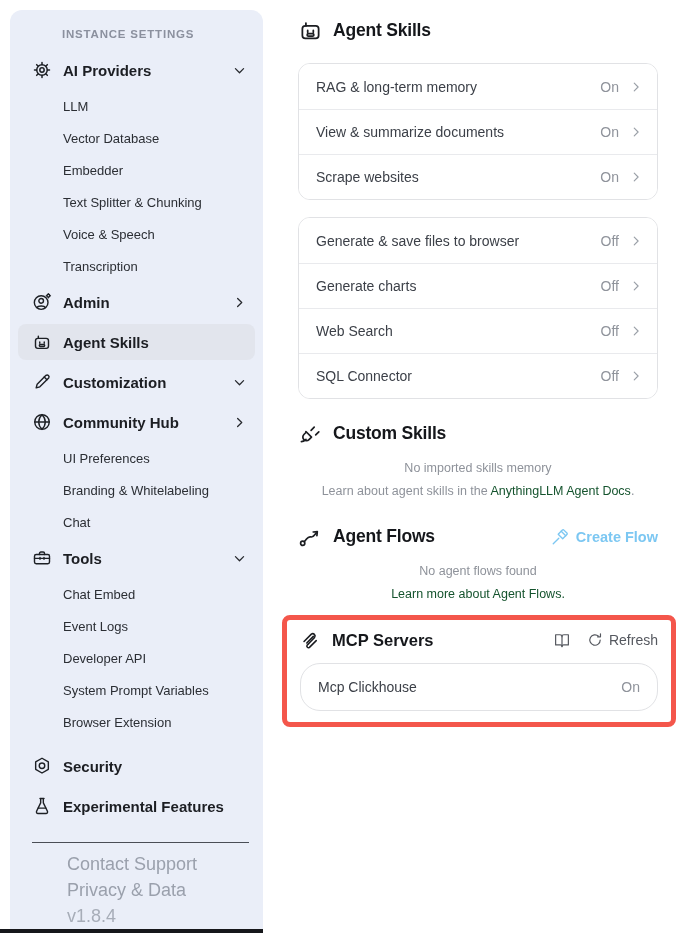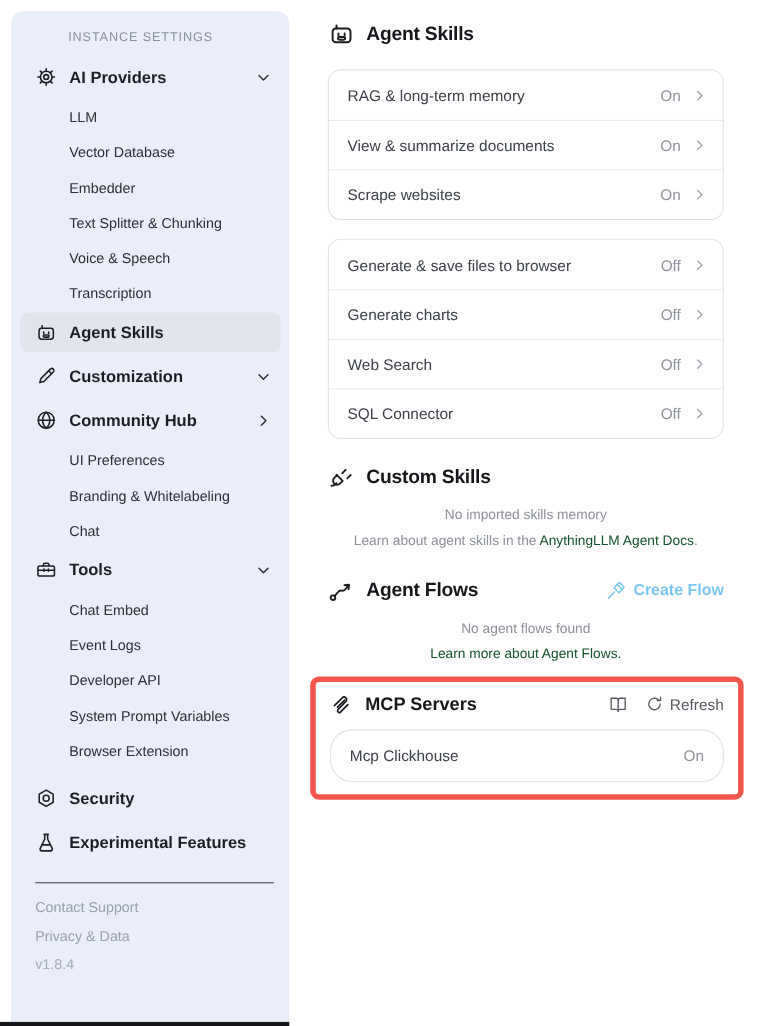--- a/index.html
+++ b/index.html
@@ -4,30 +4,30 @@
 <style>
   * { margin:0; padding:0; box-sizing:border-box; }
   html,body { width:690px; height:933px; background:#ffffff; overflow:hidden;
     font-family:"Liberation Sans","DejaVu Sans",sans-serif; }
   .stage { position:relative; width:690px; height:933px; background:#fff; }
 
   
   .sidebar { position:absolute; left:10px; top:10px; width:253px; height:919px;
     background:#eaeef8; border-radius:12px 12px 0 0; padding-top:18px; }
   .bottom-strip { position:absolute; left:0; top:929px; width:263px; height:4px; background:#16171b; }
-  .sb-header { margin:0 13px 10px 22px; font-size:11.5px; letter-spacing:.8px; color:#8b909e; font-weight:400;padding-left:30px; }
+  .sb-header { margin:0 13px 10px 22px; font-size:11.5px; letter-spacing:.8px; color:#8b909e; font-weight:700;padding-left:30px; }
   .sb-item { display:flex; align-items:center; height:40px; padding:0 16px 0 22px; cursor:pointer; color:#1c1e23; }
   .sb-item .ic { width:20px; height:20px; flex:0 0 20px; color:#1d2025; }
   .sb-item .lbl { margin-left:11px; font-size:15px; font-weight:600; color:#1c1e23; flex:1; }
   .sb-item .chev { width:15px; height:15px; color:#26282d; }
   .sb-item.selected { background:#e2e5ed; border-radius:8px; margin:0 8px; padding:0 8px 0 14px; height:36px; margin-top:2px; margin-bottom:2px; }
   .sb-sub { display:flex; align-items:center; height:32px; padding-left:53px; font-size:13px; color:#2b2e34; cursor:pointer; }
   .sb-gap { height:8px; }
   .sb-divider { border-top:1.5px solid #4a4e56; margin:16px 14px 8px 22px; }
-  .sb-foot { display:flex; align-items:center; height:26px; padding-left:22px; font-size:13px; color:#9aa0ac; cursor:pointer; }
+  .sb-foot { display:flex; align-items:center; height:26px; padding-left:22px; font-size:18px; color:#9aa0ac; cursor:pointer;margin-left:35px; }
   .sb-version { color:#a7adb8; cursor:default; }
 
   
   .main { position:absolute; left:298px; top:0; width:360px; }
   .h-row { display:flex; align-items:center; gap:10px; margin-top:20px; }
   .h-row .hic { width:25px; height:25px; color:#1b1d21; flex:0 0 25px; }
   .h-title { font-size:17.5px; font-weight:700; color:#15171b; letter-spacing:-.2px; }
 
   .card { margin-top:20px; background:#fff; border:1px solid #e1e2e5; border-radius:12px; overflow:hidden; }
   .crow { display:flex; align-items:center; height:45px; padding:0 14px 0 17px; cursor:pointer; background:#fff; }
@@ -163,20 +163,33 @@
           </svg>
         </span>
     </div>
     <div class="sb-sub">LLM</div>
     <div class="sb-sub">Vector Database</div>
     <div class="sb-sub">Embedder</div>
     <div class="sb-sub">Text Splitter &amp; Chunking</div>
     <div class="sb-sub">Voice &amp; Speech</div>
     <div class="sb-sub">Transcription</div>
 
+    <div class="sb-item">
+      <span class="ic">
+          <svg viewBox="0 0 24 24" width="20" height="20">
+            <use href="#i-usergear"></use>
+          </svg>
+        </span>
+      <span class="lbl">Admin</span>
+      <span class="chev">
+          <svg viewBox="0 0 24 24" width="15" height="15">
+            <use href="#i-chev-right"></use>
+          </svg>
+        </span>
+    </div>
 
     <div class="sb-item selected">
       <span class="ic">
           <svg viewBox="0 0 24 24" width="20" height="20">
             <use href="#i-robot"></use>
           </svg>
         </span>
       <span class="lbl">Agent Skills</span>
     </div>
 

